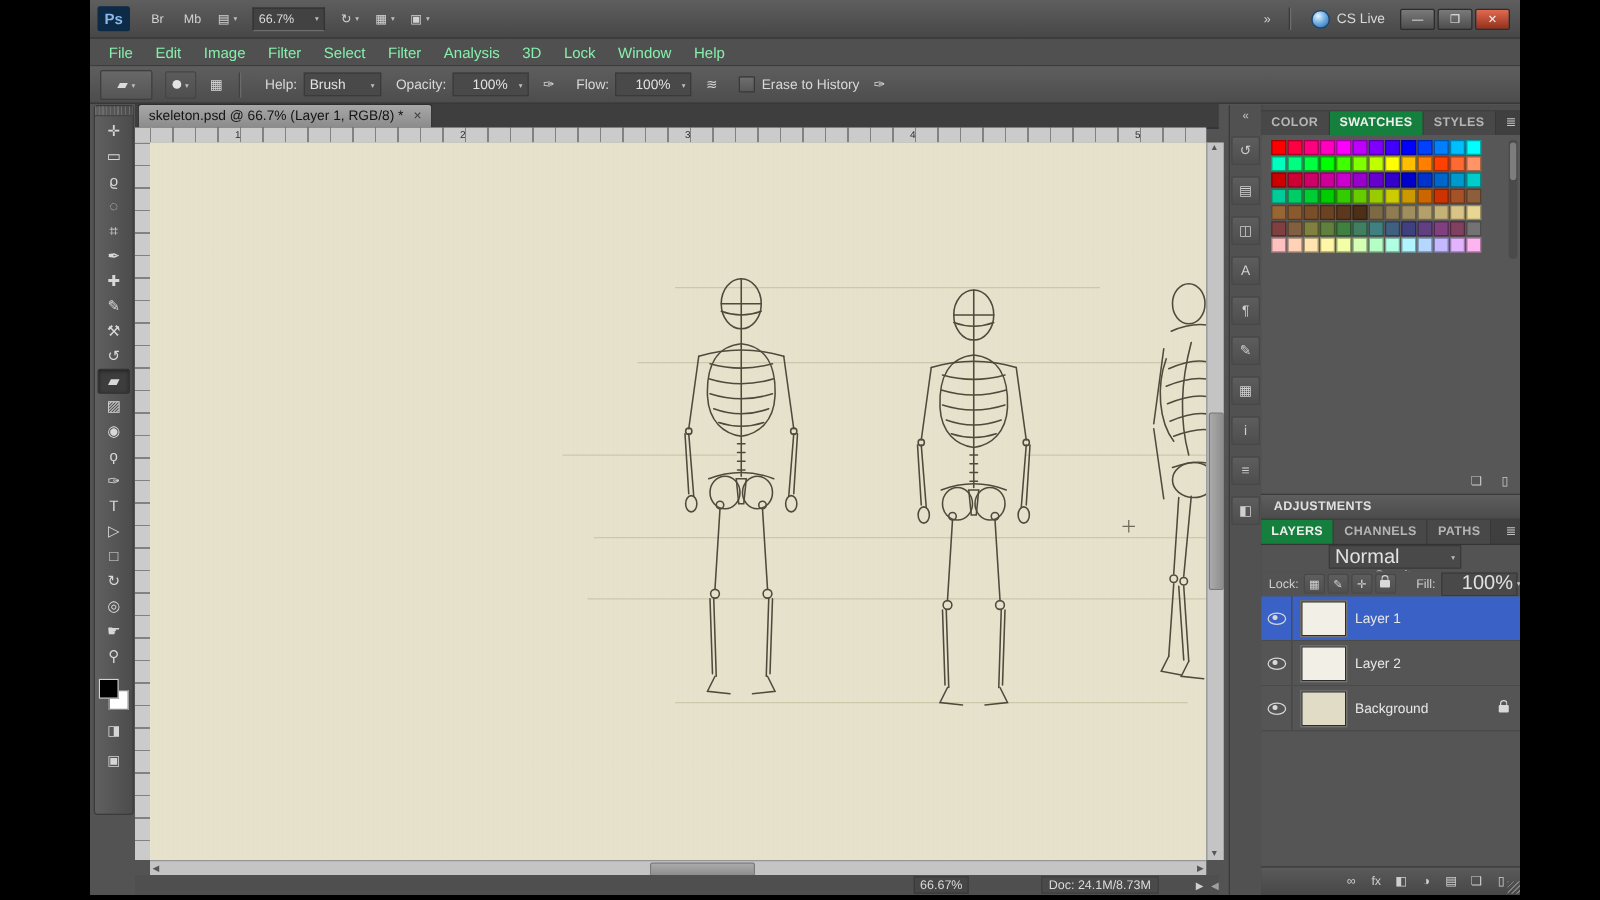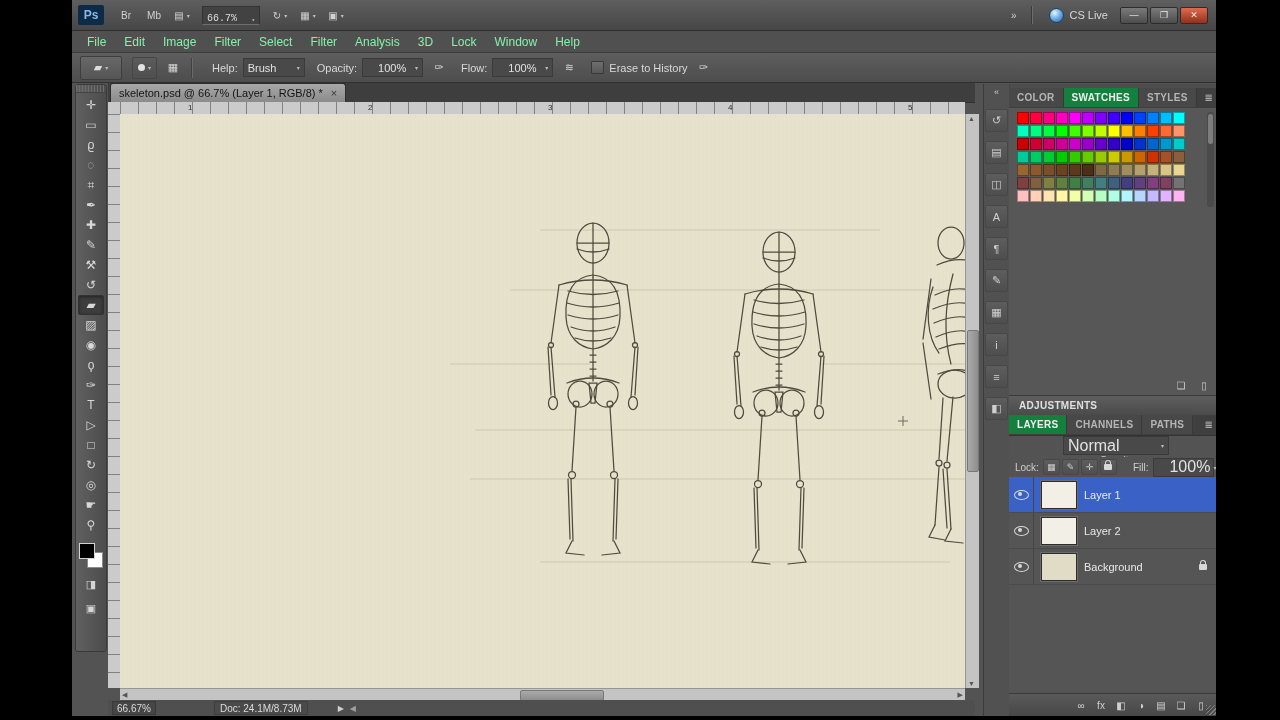--- a/index.html
+++ b/index.html
@@ -6,21 +6,21 @@
   #screen{position:relative;width:1280px;height:720px;background:#000;overflow:hidden;}
   #app{position:absolute;left:72px;top:0;width:1144px;height:716px;background:#535353;overflow:hidden;}
 
   
   .app-bar{position:absolute;left:0;top:0;right:0;height:30px;background:linear-gradient(#5e5e5e,#474747);border-bottom:1px solid #2e2e2e;display:flex;align-items:center;}
   .ps-logo{width:26px;height:20px;margin:0 8px 0 6px;background:#0d2a47;color:#8ab8e8;font-weight:bold;font-size:12px;display:flex;align-items:center;justify-content:center;border-radius:2px;}
   .abar-group{display:flex;align-items:center;}
   .abar-icon{height:18px;min-width:18px;padding:0 3px;margin:0 2px;display:flex;align-items:center;justify-content:center;color:#d2d2d2;font-size:10px;border-radius:2px;}
   .caret{font-size:6px;margin-left:3px;color:#bdbdbd;}
   .abar-sep{width:1px;height:18px;background:#3a3a3a;box-shadow:1px 0 0 #6d6d6d;margin:0 7px;}
-  .zoom-box{width:48px;height:17px;background:#424242;border:1px solid #333;border-bottom-color:#6e6e6e;color:#ddd;font-size:10px;display:flex;align-items:flex-end;justify-content:space-between;padding:0 4px;margin:0 6px;font-family:Liberation Mono, monospace;}
+  .zoom-box{width:48px;height:17px;background:#424242;border:1px solid #333;border-bottom-color:#6e6e6e;color:#ddd;font-size:10px;display:flex;align-items:center;justify-content:space-between;padding:0 4px;margin:0 6px;}
   .spacer{flex:1;}
   .ws-group{display:flex;align-items:center;}
   .ws-btn{color:#d8d8d8;font-size:11px;margin:0 4px;padding:3px 9px;}
   .ws-btn.active{background:linear-gradient(#6b6b6b,#515151);border:1px solid #393939;border-radius:3px;box-shadow:inset 0 1px 0 #7e7e7e;color:#f0f0f0;}
   .ws-overflow{color:#cfcfcf;font-size:10px;margin:0 8px;}
   .cs-live{display:flex;align-items:center;margin:0 10px;color:#d8d8d8;font-size:11px;}
   .orb{width:13px;height:13px;border-radius:50%;background:radial-gradient(circle at 35% 30%,#eaf6ff,#7db8e8 40%,#1e5fa8);margin-right:5px;border:1px solid #16456f;}
   .win-btns{display:flex;margin-right:8px;}
   .win-btn{width:26px;height:15px;border:1px solid #2c2c2c;background:linear-gradient(#7a7a7a,#4d4d4d);color:#ececec;font-size:9px;line-height:9px;display:flex;align-items:center;justify-content:center;margin-left:2px;border-radius:2px;}
   .win-btn.close{background:linear-gradient(#e06a50,#93301c);}
@@ -68,33 +68,33 @@
   
   .v-scroll{position:absolute;left:893px;top:114px;width:13px;height:574px;background:#c4c4c4;border-left:1px solid #969696;}
   .v-thumb{position:absolute;left:1px;top:216px;width:10px;height:140px;background:linear-gradient(to right,#aaa,#8e8e8e);border:1px solid #787878;border-radius:2px;}
   .scr-glyph{position:absolute;left:2px;font-size:7px;color:#555;}
   .h-scroll{position:absolute;left:48px;top:688px;width:845px;height:12px;background:#c4c4c4;border-top:1px solid #969696;}
   .h-thumb{position:absolute;left:400px;top:1px;width:82px;height:9px;background:linear-gradient(#aaa,#8e8e8e);border:1px solid #787878;border-radius:2px;}
   .hs-left{position:absolute;left:2px;top:2px;font-size:7px;color:#555;}
   .hs-right{position:absolute;right:2px;top:2px;font-size:7px;color:#555;}
 
   
-  .status-bar{position:absolute;left:36px;top:700px;width:867px;height:16px;background:#4f4f4f;display:flex;align-items:center;color:#dcdcdc;font-size:10px;}
+  .status-bar{position:absolute;left:36px;top:700px;width:867px;height:16px;background:#4f4f4f;display:flex;align-items:center;color:#dcdcdc;font-size:10px;justify-content:flex-end;}
   .zoom-status{background:#464646;border:1px solid #3a3a3a;padding:0 4px;height:12px;display:flex;align-items:center;margin-left:4px;}
   .doc-box{background:#4a4a4a;border:1px solid #3e3e3e;padding:0 5px;height:12px;display:flex;align-items:center;margin-left:58px;}
   .st-arrow{margin-left:30px;font-size:8px;color:#cfcfcf;}
   .st-arrow2{margin-left:6px;font-size:8px;color:#9f9f9f;}
 
   
   .dock{position:absolute;left:911px;top:84px;width:233px;height:632px;background:#4d4d4d;border-left:1px solid #3b3b3b;}
   .icon-strip{position:absolute;left:0;top:0;width:25px;height:100%;background:#515151;border-right:1px solid #454545;}
   .strip-head{height:16px;display:flex;align-items:center;justify-content:center;color:#c9c9c9;font-size:9px;}
   .strip-icon{width:21px;height:21px;margin:9px auto 9px;display:flex;align-items:center;justify-content:center;color:#d0d0d0;font-size:11px;border:1px solid #474747;border-radius:2px;background:linear-gradient(#5d5d5d,#4e4e4e);}
   .panels{position:absolute;left:25px;top:0;right:0;bottom:0;}
-  .panel-tabs{position:absolute;left:0;right:0;height:20px;background:#3f3f3f;display:flex;align-items:flex-start;border-bottom:1px solid #333;}
+  .panel-tabs{position:absolute;left:0;right:0;height:20px;background:#3f3f3f;display:flex;align-items:center;border-bottom:1px solid #333;}
   .ptab{height:19px;padding:0 8px;display:flex;align-items:center;font-size:10px;font-weight:bold;letter-spacing:.3px;color:#b5b5b5;background:#484848;border-right:1px solid #383838;}
   .ptab.active{background:#15803d;color:#eee;}
   .panel-menu{position:absolute;right:4px;top:4px;color:#c5c5c5;font-size:10px;}
   .swatch-body{position:absolute;left:0;right:0;top:24px;height:287px;background:#575757;}
   .swatch-grid{position:absolute;left:8px;top:4px;display:grid;grid-template-columns:repeat(13,12px);grid-auto-rows:12px;gap:1px;}
   .sw{width:12px;height:12px;border:1px solid rgba(0,0,0,.35);box-sizing:border-box;}
   .mini-scroll{position:absolute;right:3px;top:4px;width:7px;height:95px;background:#4a4a4a;border-radius:3px;}
   .mini-thumb{position:absolute;left:1px;top:2px;width:5px;height:30px;background:#7d7d7d;border-radius:3px;}
   .panel-foot{position:absolute;right:5px;bottom:3px;display:flex;gap:7px;}
   .foot-btn{width:16px;height:14px;display:flex;align-items:center;justify-content:center;color:#c9c9c9;font-size:10px;}

